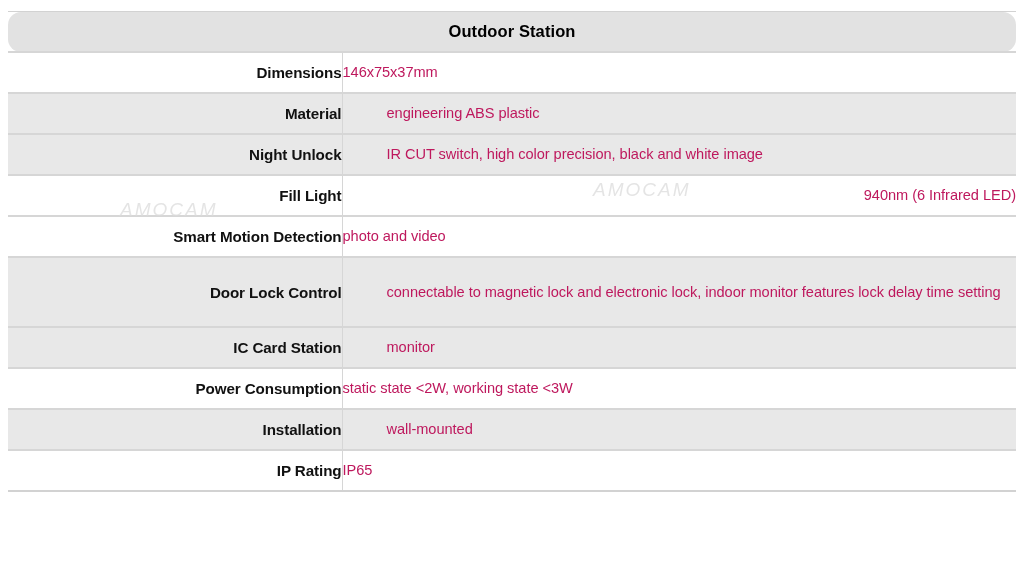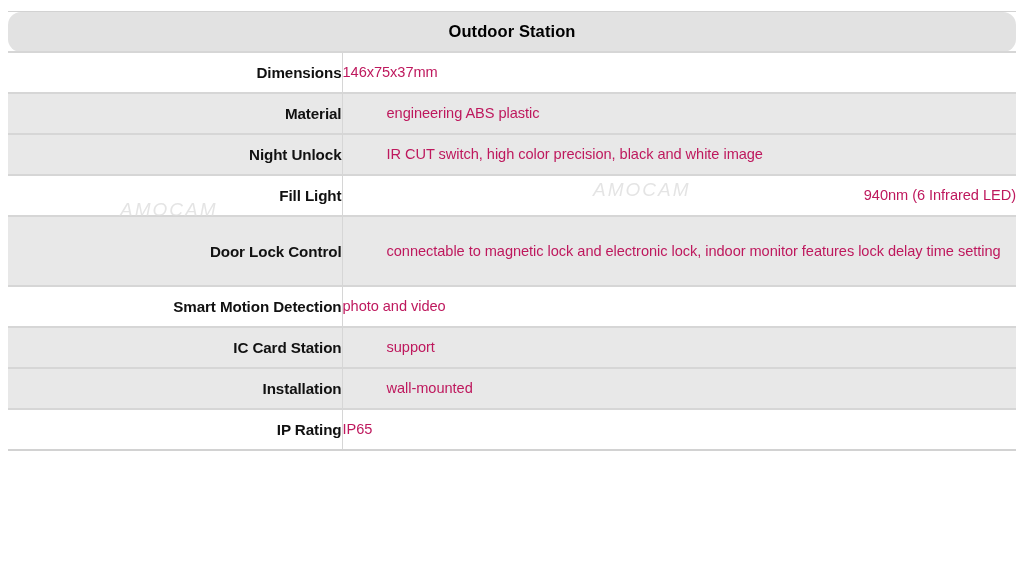--- a/index.html
+++ b/index.html
@@ -141,31 +141,35 @@
           <td class="cell-value">engineering ABS plastic</td>
         </tr>
         <tr class="spec-row shaded">
           <td class="cell-label">Night Unlock</td>
           <td class="cell-value">IR CUT switch, high color precision, black and white image</td>
         </tr>
         <tr class="spec-row plain">
           <td class="cell-label indent-label">Fill Light</td>
           <td class="cell-value indent-value">940nm (6 Infrared LED)</td>
         </tr>
+        <tr class="spec-row plain">
+          <td class="cell-label">Smart Motion Detection</td>
+          <td class="cell-value">photo and video</td>
+        </tr>
         <tr class="spec-row shaded tall">
           <td class="cell-label">Door Lock Control</td>
           <td class="cell-value">connectable to magnetic lock and electronic lock, indoor monitor features lock delay time setting</td>
         </tr>
-        <tr class="spec-row plain">
-          <td class="cell-label">Smart Motion Detection</td>
-          <td class="cell-value">photo and video</td>
-        </tr>
         <tr class="spec-row shaded">
           <td class="cell-label">IC Card Station</td>
-          <td class="cell-value">support</td>
+          <td class="cell-value">monitor</td>
+        </tr>
+        <tr class="spec-row plain">
+          <td class="cell-label">Power Consumption</td>
+          <td class="cell-value">static state &lt;2W, working state &lt;3W</td>
         </tr>
         <tr class="spec-row shaded">
           <td class="cell-label">Installation</td>
           <td class="cell-value">wall-mounted</td>
         </tr>
         <tr class="spec-row plain">
           <td class="cell-label">IP Rating</td>
           <td class="cell-value">IP65</td>
         </tr>
       </tbody>

